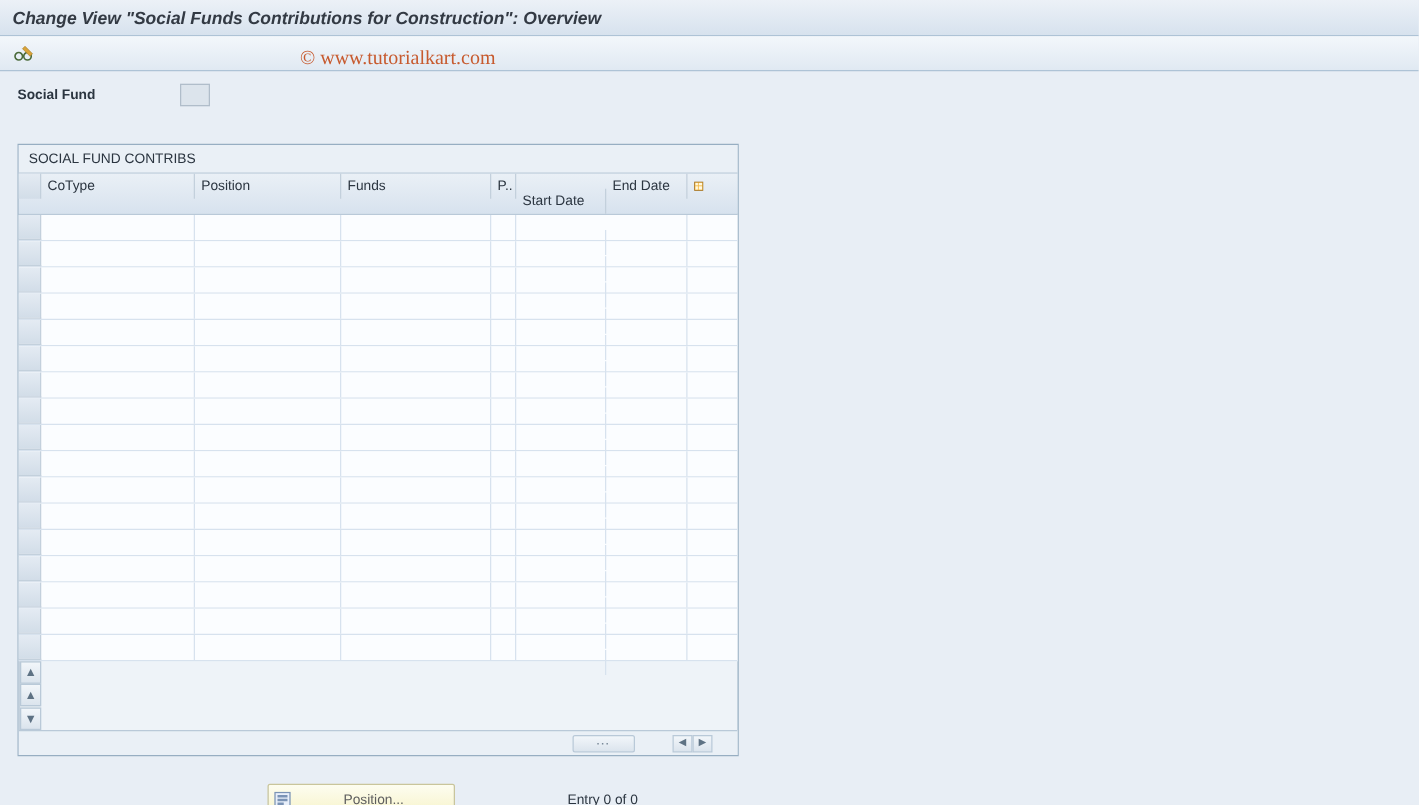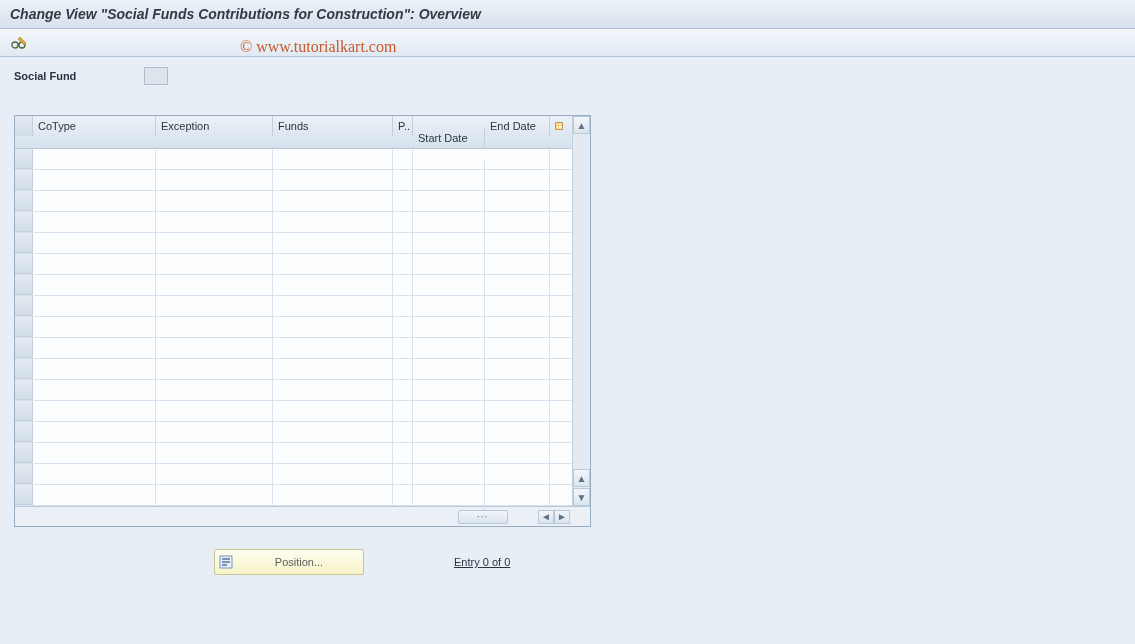--- a/index.html
+++ b/index.html
@@ -66,21 +66,21 @@
     .table-title {
       background: #eaf0f6;
       border-bottom: 1px solid #b9c9d8;
       padding: 5px 8px;
       text-transform: uppercase;
       color: #2b3540;
       font-size: 11px;
     }
     .table-scroll-area {
       display: flex;
-      flex-direction: row;
+      flex-direction: column;
     }
     .table-main {
       flex: 1;
     }
     .table-header-row {
       display: flex;
       background: linear-gradient(#eaf0f6, #d7e2ee);
       border-bottom: 1px solid #b9c9d8;
     }
     .sel-col {
@@ -225,26 +225,27 @@
 <div class="watermark">© www.tutorialkart.com</div>
 
 <div class="content">
 
   <div class="field-row">
     <div class="field-label">Social Fund</div>
     <div class="field-box"></div>
   </div>
 
   <div class="table-container">
+    <div class="table-title">SOCIAL FUND CONTRIBS</div>
     <div class="table-scroll-area">
       <div class="table-main">
         <div class="table-header-row">
           <div class="sel-col"></div>
           <div class="hcell col-cotype">CoType</div>
-          <div class="hcell col-exception">Exception</div>
+          <div class="hcell col-exception">Position</div>
           <div class="hcell col-area">Funds</div>
           <div class="hcell col-p">P..</div>
           <div class="hcell col-start">Start Date</div>
           <div class="hcell col-end">End Date</div>
           <div class="hcell config-cell">
             <svg width="12" height="12" viewBox="0 0 12 12">
               <rect x="1" y="1" width="10" height="10" fill="#f4b840" stroke="#a7782b"></rect>
               <rect x="2" y="2" width="3" height="3" fill="#fff8e0"></rect>
               <rect x="6" y="2" width="4" height="3" fill="#fff8e0"></rect>
               <rect x="2" y="6" width="3" height="4" fill="#fff8e0"></rect>

